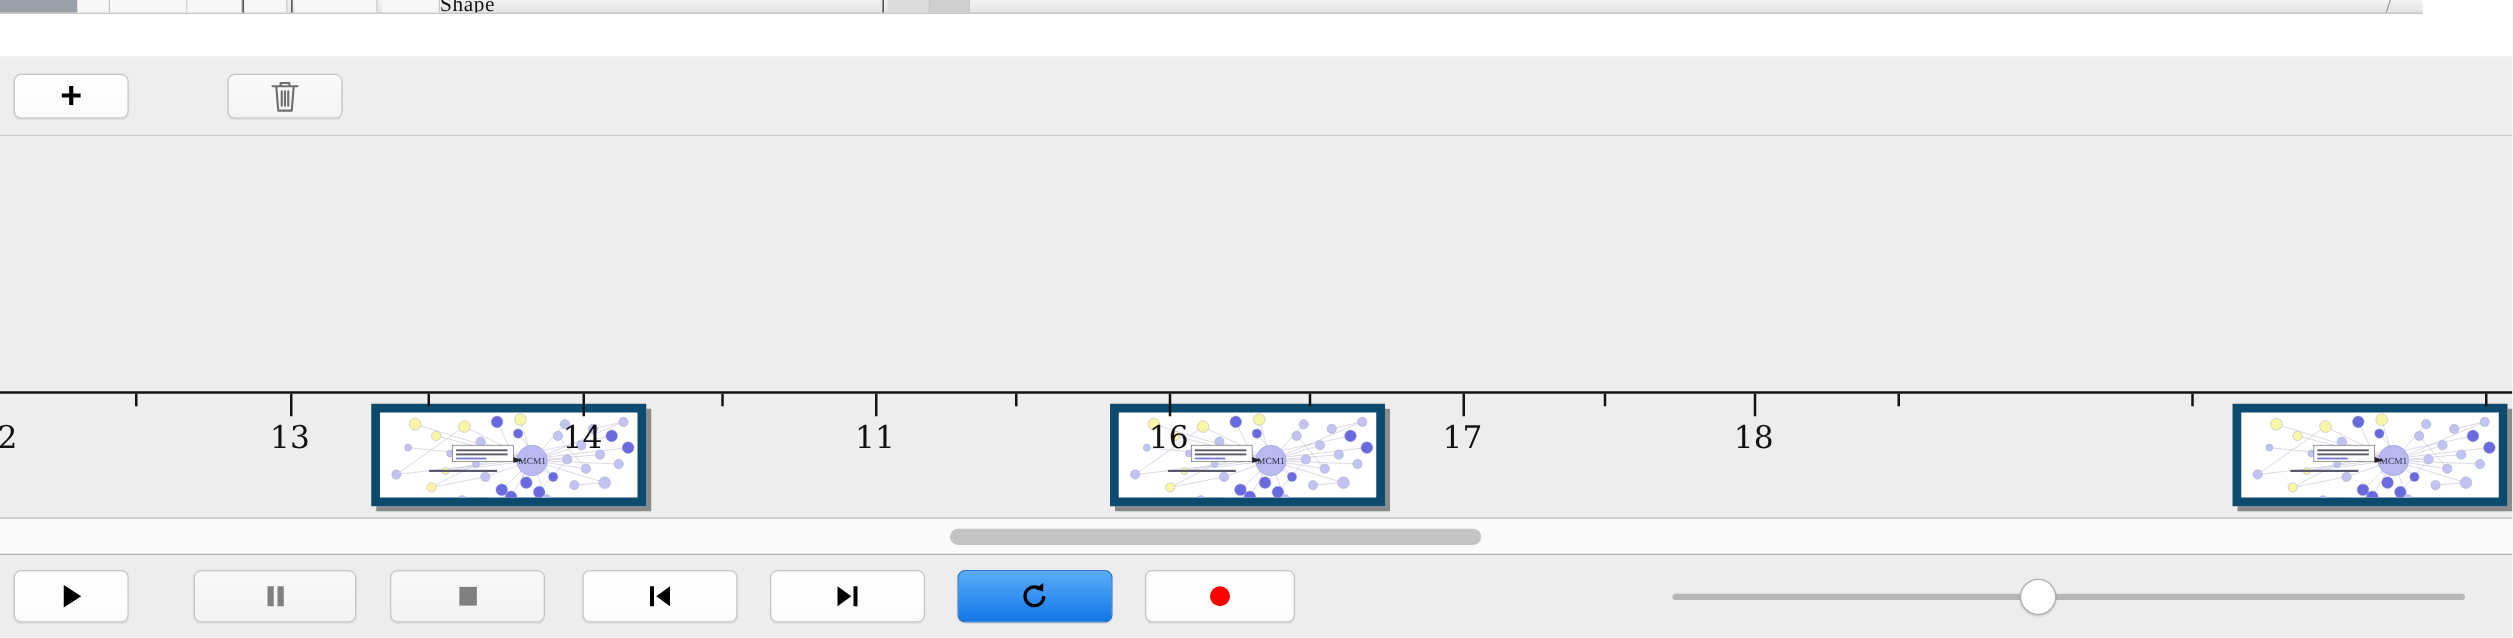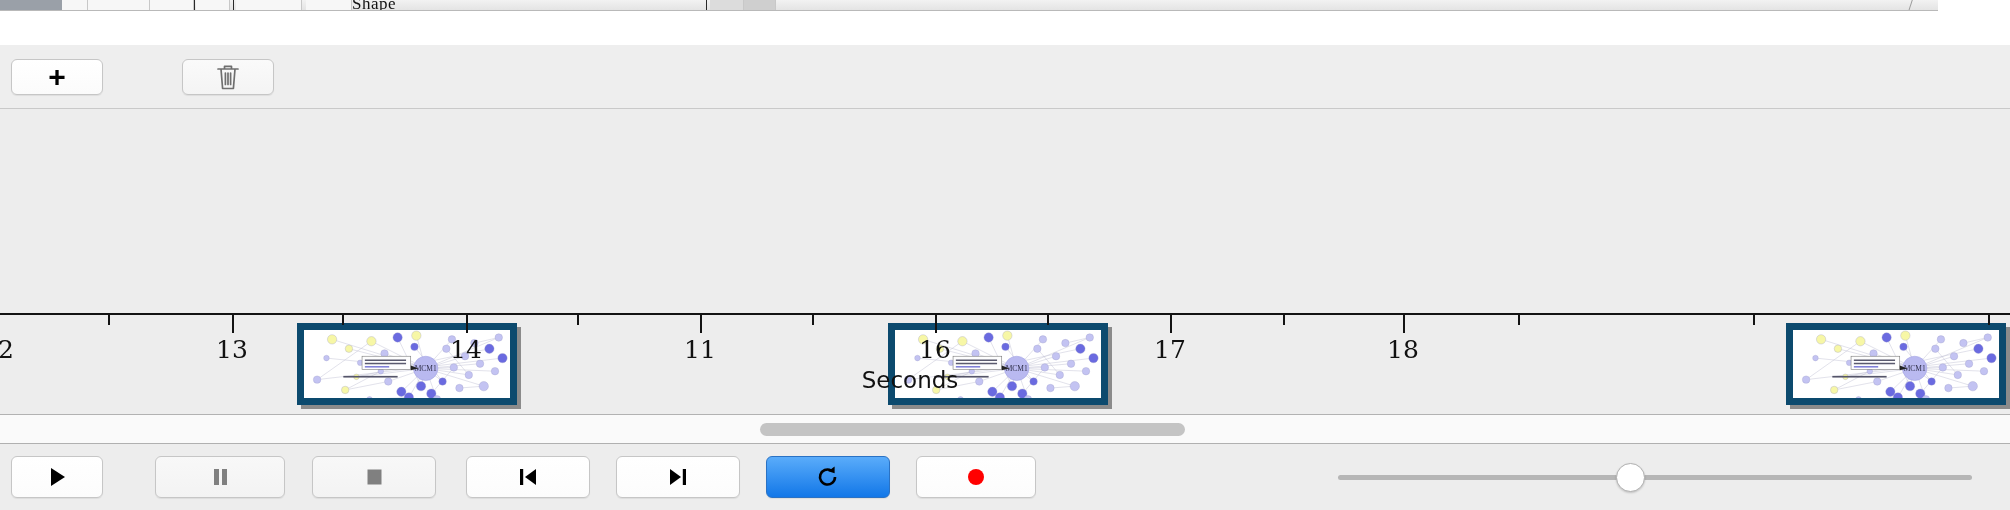--- a/index.html
+++ b/index.html
@@ -481,21 +481,20 @@
         <div class="tick minor" style="left: 108px;"></div>
         <div class="tick minor" style="left: 342px;"></div>
         <div class="tick minor" style="left: 577px;"></div>
         <div class="tick minor" style="left: 812px;"></div>
         <div class="tick minor" style="left: 1047px;"></div>
         <div class="tick minor" style="left: 1283px;"></div>
         <div class="tick minor" style="left: 1518px;"></div>
         <div class="tick minor" style="left: 1753px;"></div>
         <div class="tick minor" style="left: 1988px;"></div>
       </div>
-    <div class="axis-title">Seconds</div>
   </div>
 
   <div class="hscroll">
     <div class="hscroll-thumb" style="left: 760px; width: 425px;"></div>
   </div>
 
   <div class="controls">
     <div id="ctrl-host">
         <div class="cbtn" style="left: 11px; width: 92px;">
           <svg width="26" height="26" viewBox="0 0 26 26">

